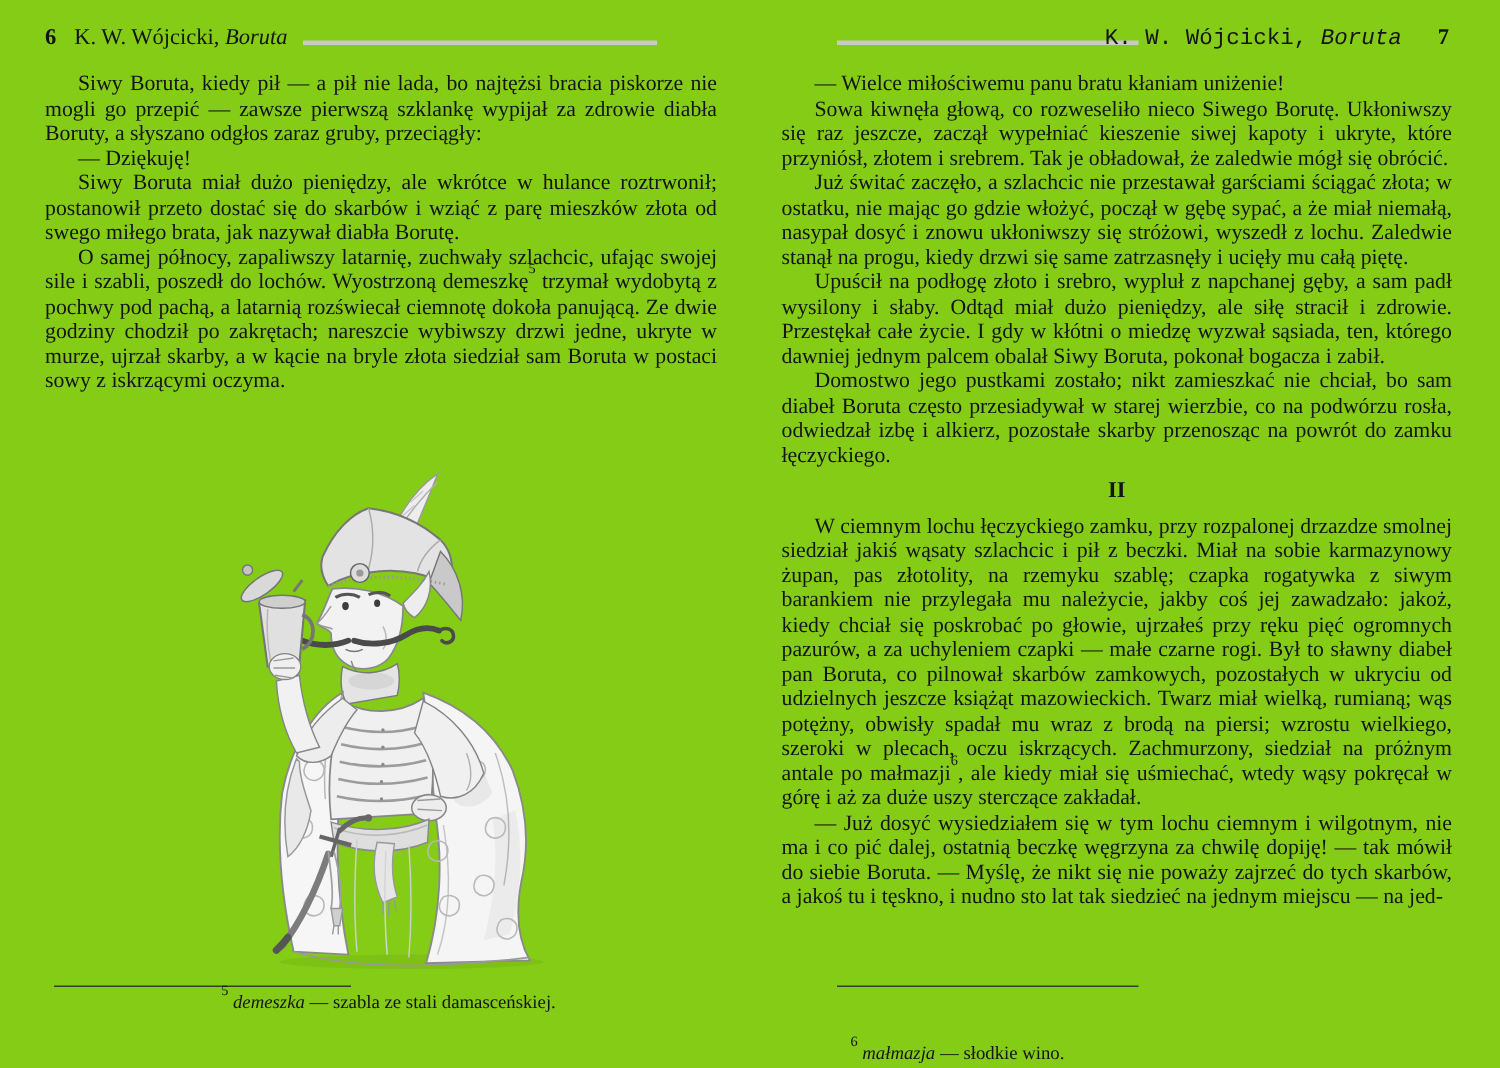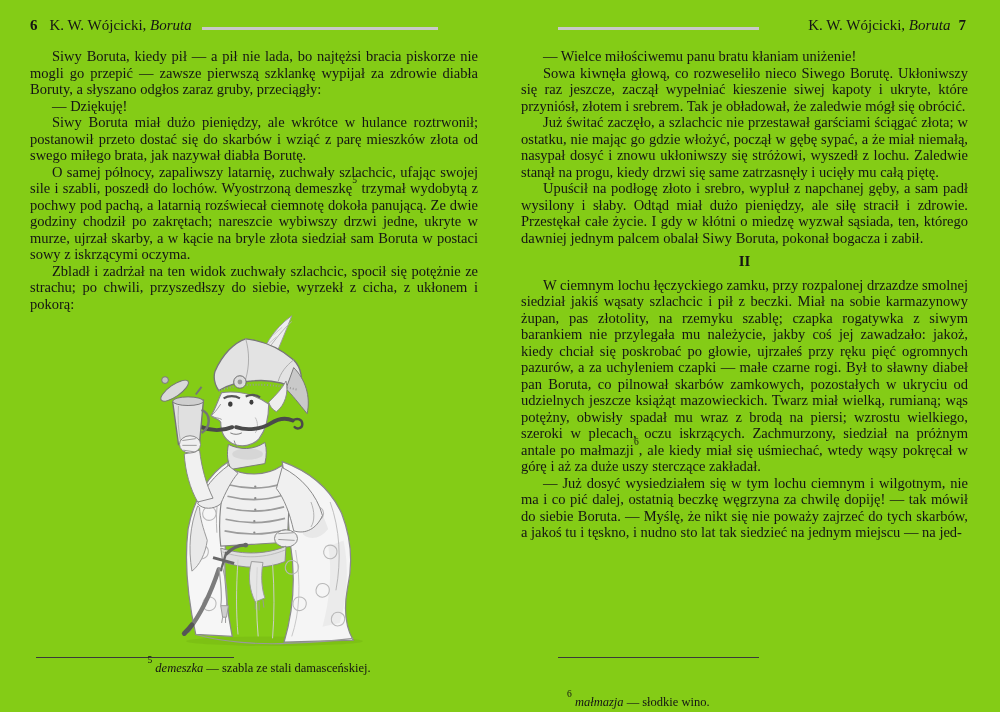--- a/index.html
+++ b/index.html
@@ -9,21 +9,21 @@
     font-family:"Liberation Serif","DejaVu Serif",serif;
     color:#141414;
   }
   .page{position:absolute;top:0;height:712px;}
   .page-left{left:30px;width:448px;}
   .page-right{left:521px;width:447px;}
 
   .page-header{position:absolute;top:17px;left:0;right:0;height:20px;font-size:15px;white-space:nowrap;}
   .page-header .pgnum{font-weight:bold;}
   .page-header .runtitle{margin-left:12px;}
-  .page-right .page-header .runtitle{margin-left:0;margin-right:8px;}
+  .page-right .page-header .runtitle{margin-left:0;margin-right:24px;font-family:Liberation Mono, monospace;}
   .hbar{position:absolute;top:10px;height:3px;background:#c9c9c9;}
   .page-left .hbar{left:172px;width:236px;}
   .page-right .hbar{left:37px;width:201px;}
   .hdr-right{position:absolute;right:2px;top:0;}
 
   .page-body{
     position:absolute;top:48px;left:0;width:100%;
     font-size:14.5px;line-height:16.5px;text-align:justify;
   }
   .para{margin:0;text-indent:22px;}
@@ -50,21 +50,20 @@
     <header class="page-header">
       <span class="pgnum">6</span><span class="runtitle"><span>K. W. Wójcicki,</span> <i>Boruta</i></span>
       <span class="hbar"></span>
     </header>
 
     <div class="page-body" id="body-0">
         <p class="para">Siwy Boruta, kiedy pił — a pił nie lada, bo najtężsi bracia piskorze nie mogli go przepić — zawsze pierwszą szklankę wypijał za zdrowie diabła Boruty, a słyszano odgłos zaraz gruby, przeciągły:</p>
         <p class="para">— Dziękuję!</p>
         <p class="para">Siwy Boruta miał dużo pieniędzy, ale wkrótce w hulance roztrwonił; postanowił przeto dostać się do skarbów i wziąć z parę mieszków złota od swego miłego brata, jak nazywał diabła Borutę.</p>
         <p class="para">O samej północy, zapaliwszy latarnię, zuchwały szlachcic, ufając swojej sile i szabli, poszedł do lochów. Wyostrzoną demeszkę<sup>5</sup> trzymał wydobytą z pochwy pod pachą, a latarnią rozświecał ciemnotę dokoła panującą. Ze dwie godziny chodził po zakrętach; nareszcie wybiwszy drzwi jedne, ukryte w murze, ujrzał skarby, a w kącie na bryle złota siedział sam Boruta w postaci sowy z iskrzącymi oczyma.</p>
-        <p class="para">Zbladł i zadrżał na ten widok zuchwały szlachcic, spocił się potężnie ze strachu; po chwili, przyszedłszy do siebie, wyrzekł z cicha, z ukłonem i pokorą:</p>
       </div>
 
     <svg class="figure" width="240" height="336" viewBox="0 0 250 350" aria-hidden="true">
 
       <ellipse cx="138" cy="345" rx="92" ry="5" fill="#000" opacity="0.05"></ellipse>
 
       <g fill="none" stroke="#9a9a9a" stroke-width="1">
         <path d="M120 58 C126 40 136 20 156 6 C150 22 142 40 134 60" fill="#ededed"></path>
         <path d="M124 52 C133 38 143 24 156 12" stroke="#b0b0b0"></path>
         <path d="M128 56 l8 -6 M125 46 l9 -7 M131 36 l9 -8 M137 26 l9 -8" stroke="#c0c0c0" stroke-width="0.8"></path>
@@ -203,20 +202,21 @@
     <header class="page-header">
       <span class="hbar"></span>
       <span class="hdr-right"><span class="runtitle"><span>K. W. Wójcicki,</span> <i>Boruta</i></span><span class="pgnum">7</span></span>
     </header>
 
     <div class="page-body" id="body-1">
         <p class="para">— Wielce miłościwemu panu bratu kłaniam uniżenie!</p>
         <p class="para">Sowa kiwnęła głową, co rozweseliło nieco Siwego Borutę. Ukłoniwszy się raz jeszcze, zaczął wypełniać kieszenie siwej kapoty i ukryte, które przyniósł, złotem i srebrem. Tak je obładował, że zaledwie mógł się obrócić.</p>
         <p class="para">Już świtać zaczęło, a szlachcic nie przestawał garściami ściągać złota; w ostatku, nie mając go gdzie włożyć, począł w gębę sypać, a że miał niemałą, nasypał dosyć i znowu ukłoniwszy się stróżowi, wyszedł z lochu. Zaledwie stanął na progu, kiedy drzwi się same zatrzasnęły i ucięły mu całą piętę.</p>
         <p class="para">Upuścił na podłogę złoto i srebro, wypluł z napchanej gęby, a sam padł wysilony i słaby. Odtąd miał dużo pieniędzy, ale siłę stracił i zdrowie. Przestękał całe życie. I gdy w kłótni o miedzę wyzwał sąsiada, ten, którego dawniej jednym palcem obalał Siwy Boruta, pokonał bogacza i zabił.</p>
+        <p class="para">Domostwo jego pustkami zostało; nikt zamieszkać nie chciał, bo sam diabeł Boruta często przesiadywał w starej wierzbie, co na podwórzu rosła, odwiedzał izbę i alkierz, pozostałe skarby przenosząc na powrót do zamku łęczyckiego.</p>
         <h2 class="section-heading">II</h2>
         <p class="para">W ciemnym lochu łęczyckiego zamku, przy rozpalonej drzazdze smolnej siedział jakiś wąsaty szlachcic i pił z beczki. Miał na sobie karmazynowy żupan, pas złotolity, na rzemyku szablę; czapka rogatywka z siwym barankiem nie przylegała mu należycie, jakby coś jej zawadzało: jakoż, kiedy chciał się poskrobać po głowie, ujrzałeś przy ręku pięć ogromnych pazurów, a za uchyleniem czapki — małe czarne rogi. Był to sławny diabeł pan Boruta, co pilnował skarbów zamkowych, pozostałych w ukryciu od udzielnych jeszcze książąt mazowieckich. Twarz miał wielką, rumianą; wąs potężny, obwisły spadał mu wraz z brodą na piersi; wzrostu wielkiego, szeroki w plecach, oczu iskrzących. Zachmurzony, siedział na próżnym antale po małmazji<sup>6</sup>, ale kiedy miał się uśmiechać, wtedy wąsy pokręcał w górę i aż za duże uszy sterczące zakładał.</p>
         <p class="para">— Już dosyć wysiedziałem się w tym lochu ciemnym i wilgotnym, nie ma i co pić dalej, ostatnią beczkę węgrzyna za chwilę dopiję! — tak mówił do siebie Boruta. — Myślę, że nikt się nie poważy zajrzeć do tych skarbów, a jakoś tu i tęskno, i nudno sto lat tak siedzieć na jednym miejscu — na jed-</p>
       </div>
 
     <div class="footnote">
       <div class="fn-rule"></div>
       <div class="fn-text"><sup>6</sup> <i>małmazja</i> <span>— słodkie wino.</span></div>
     </div>
   </section>

